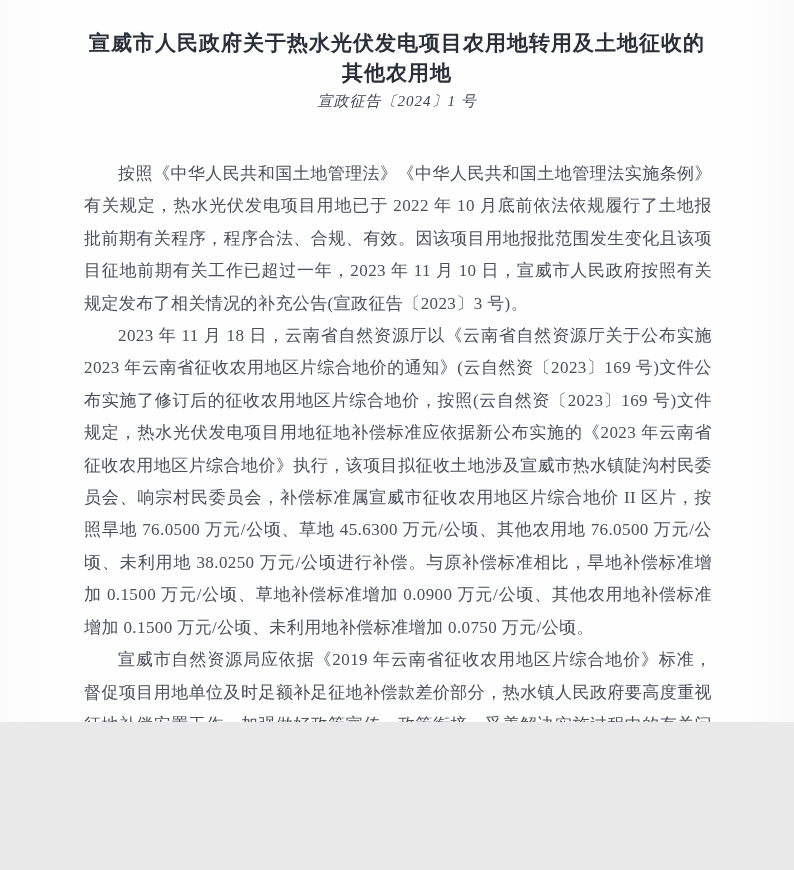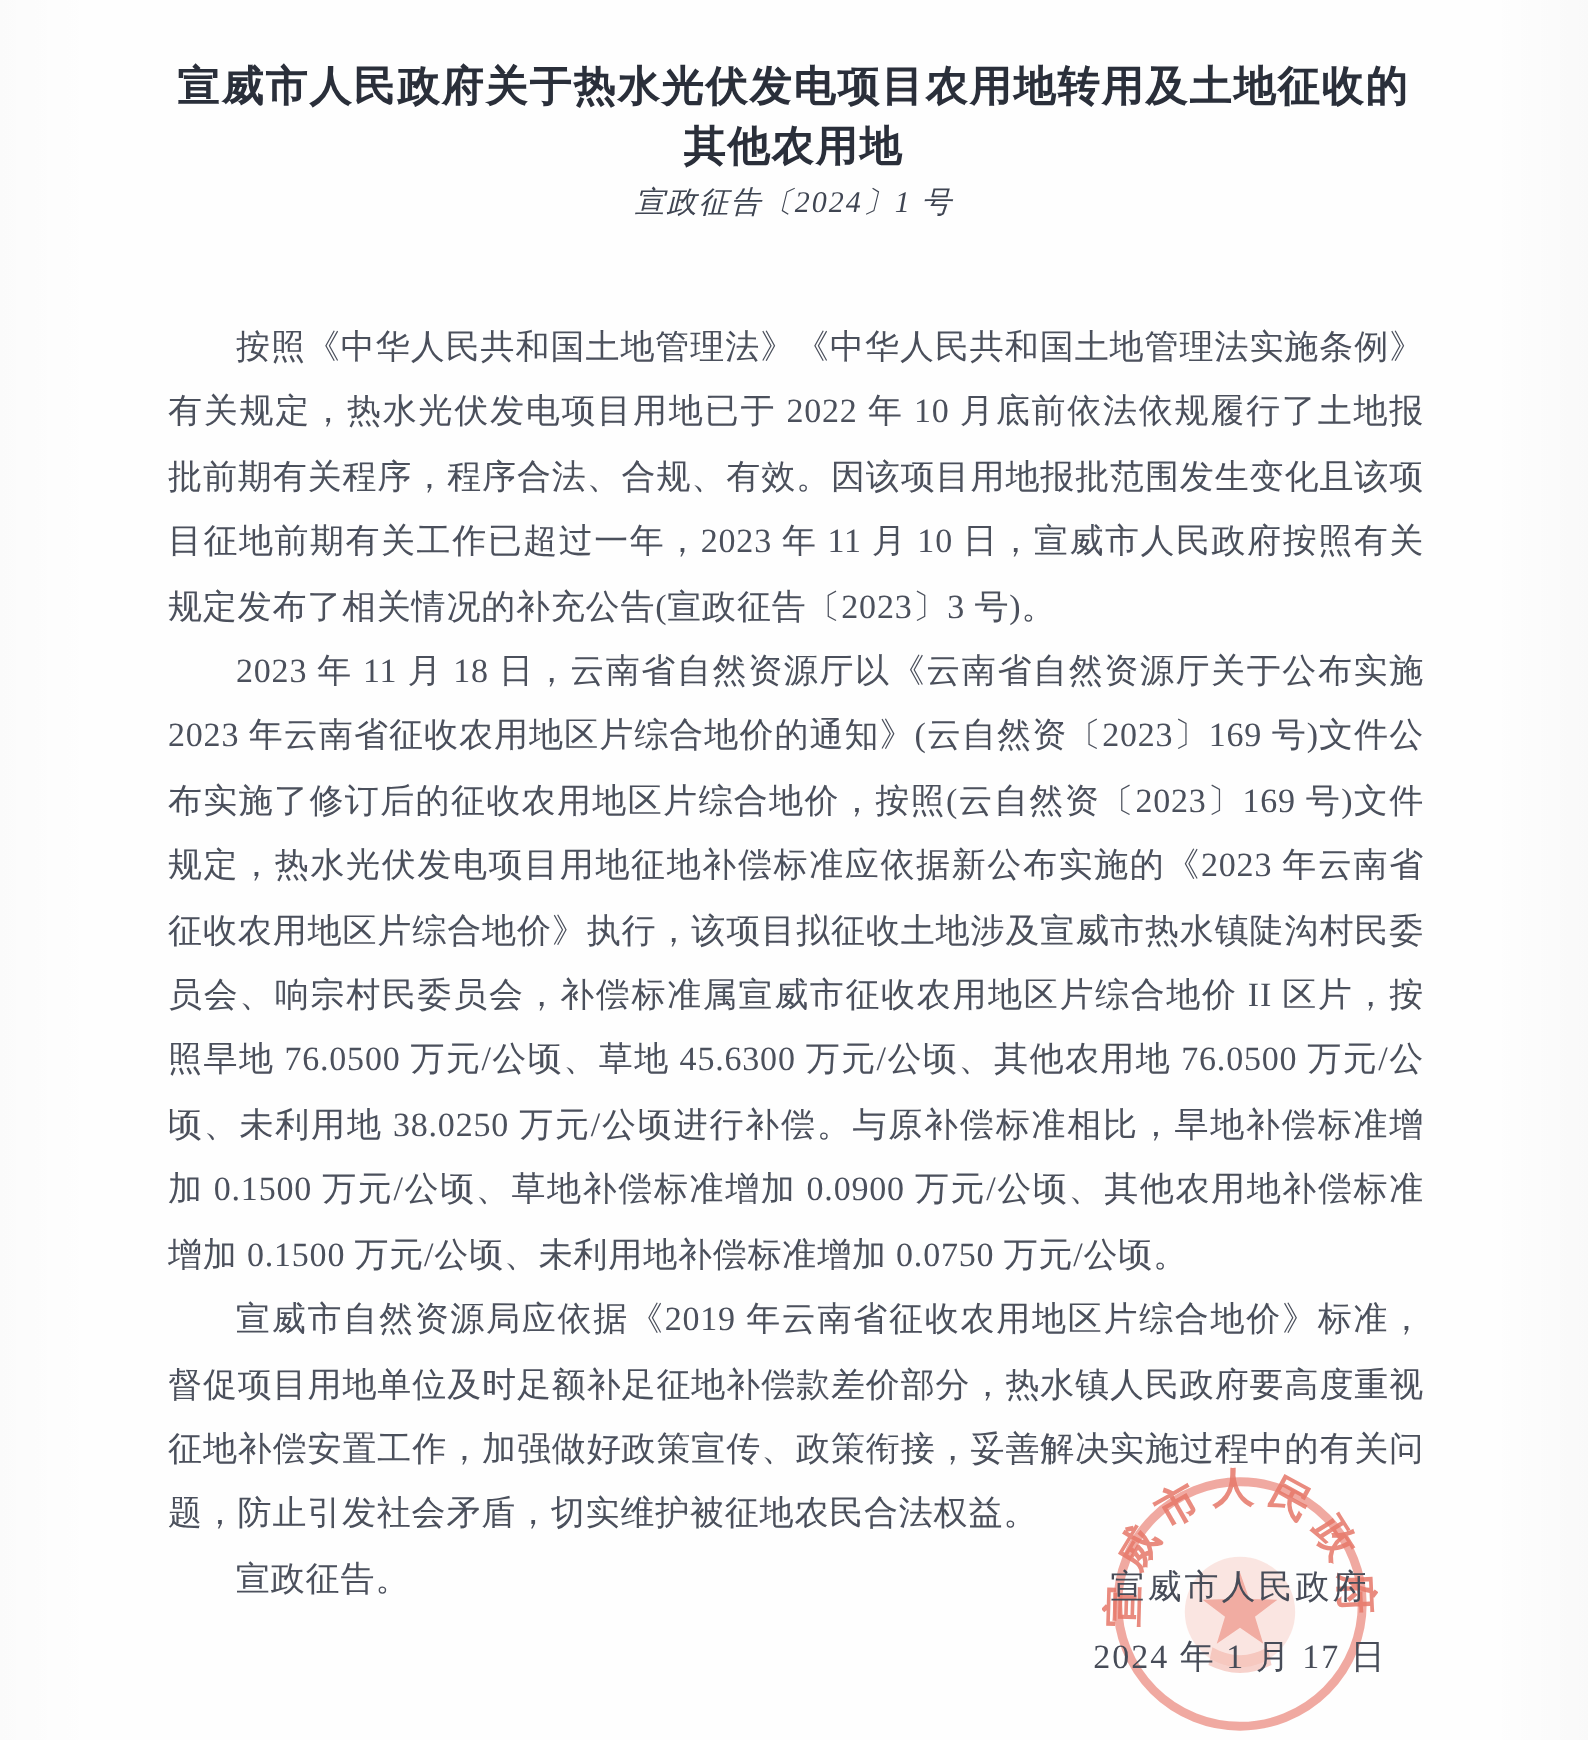--- a/index.html
+++ b/index.html
@@ -1,20 +1,20 @@
 <!DOCTYPE html>
 <html><head>
 <meta charset="utf-8">
 <style>
   * { margin: 0; padding: 0; box-sizing: border-box; }
   html, body { background: #e9e9e9; }
   .page {
     position: relative;
     width: 794px;
-    height: 870px;
+    height: 722px;
     margin: 0 auto;
     background: #fefefe;
     background-image: linear-gradient(90deg, rgba(0,0,0,0.012) 0%, rgba(0,0,0,0) 6%, rgba(0,0,0,0) 94%, rgba(0,0,0,0.02) 100%);
     overflow: hidden;
     font-family: "Liberation Serif", "DejaVu Serif", serif;
     color: #4b505c;
   }
   .title {
     position: absolute;
     top: 28px;

